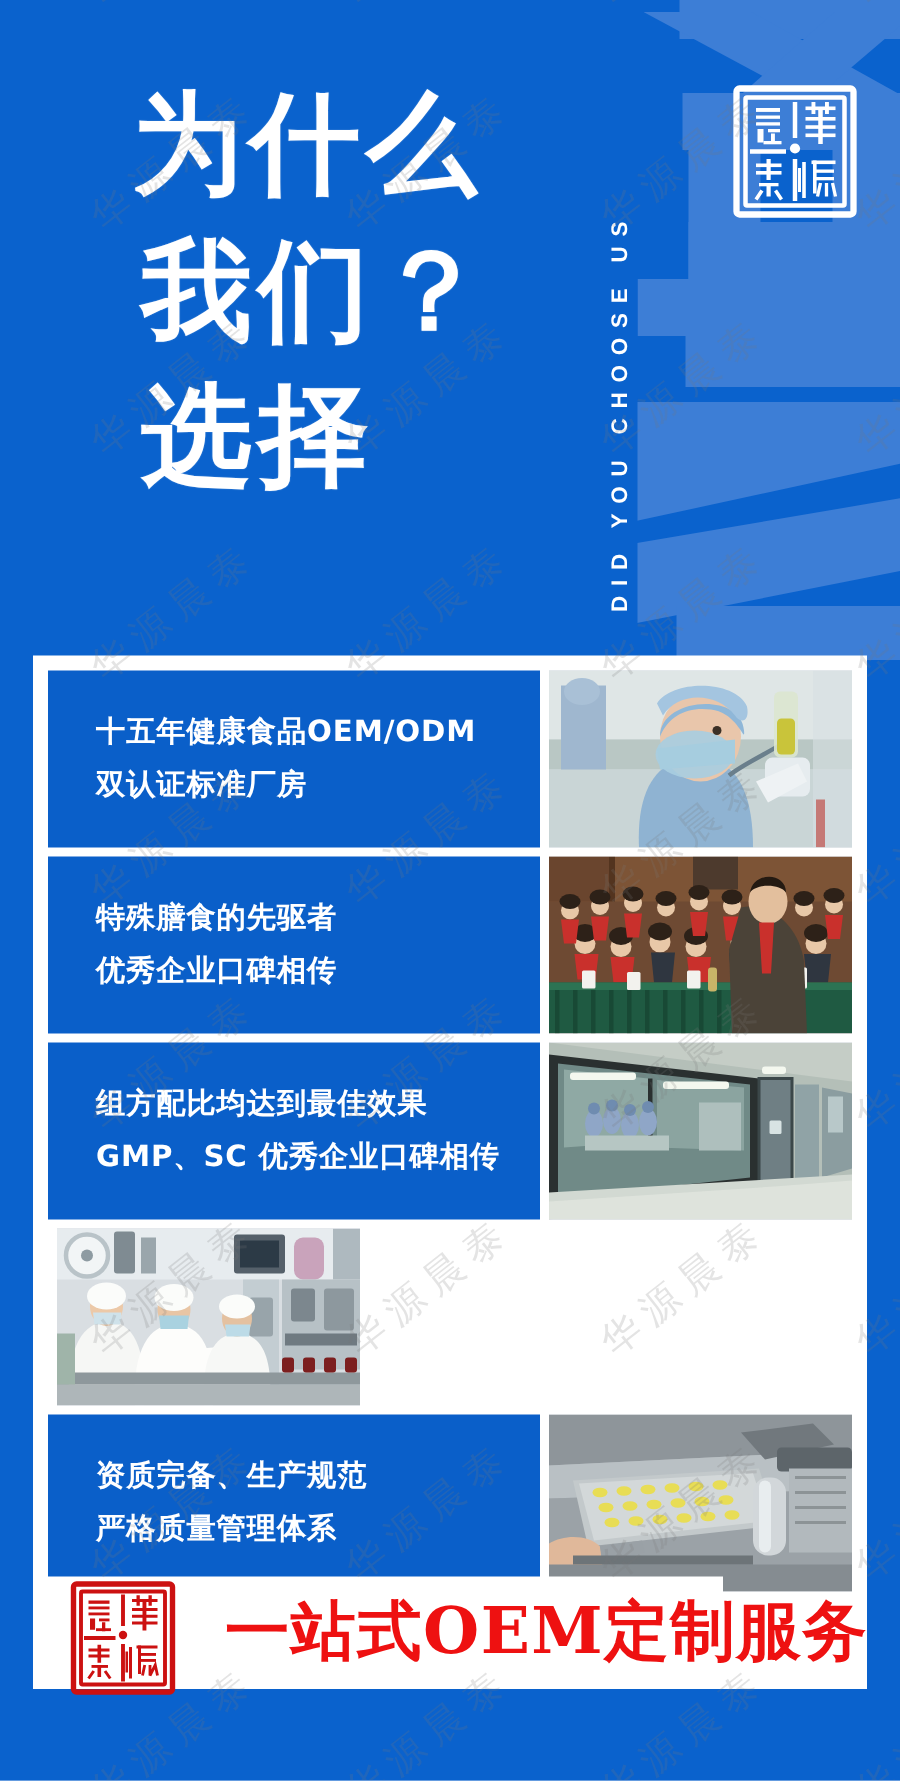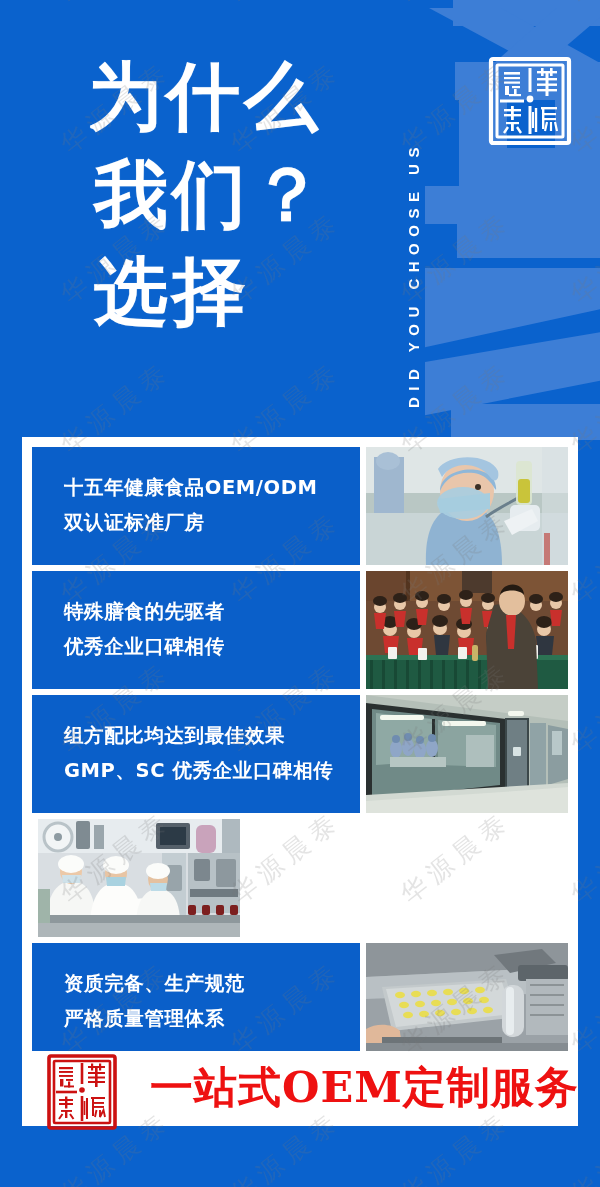--- a/index.html
+++ b/index.html
@@ -200,21 +200,21 @@
     overflow: hidden;
     background: #cfd8de;
   }
   .card-photo svg { position: absolute; inset: 0; width: 100%; height: 100%; display: block; }
 
   
   .banner {
     position: absolute;
     top: 614px;
     left: 0;
-    width: 556px;
+    width: 460px;
     height: 75px;
     background: #ffffff;
     display: flex;
     align-items: center;
   }
   .banner-title {
     position: absolute;
     left: 128px;
     top: 50%;
     transform: translateY(-52%);

